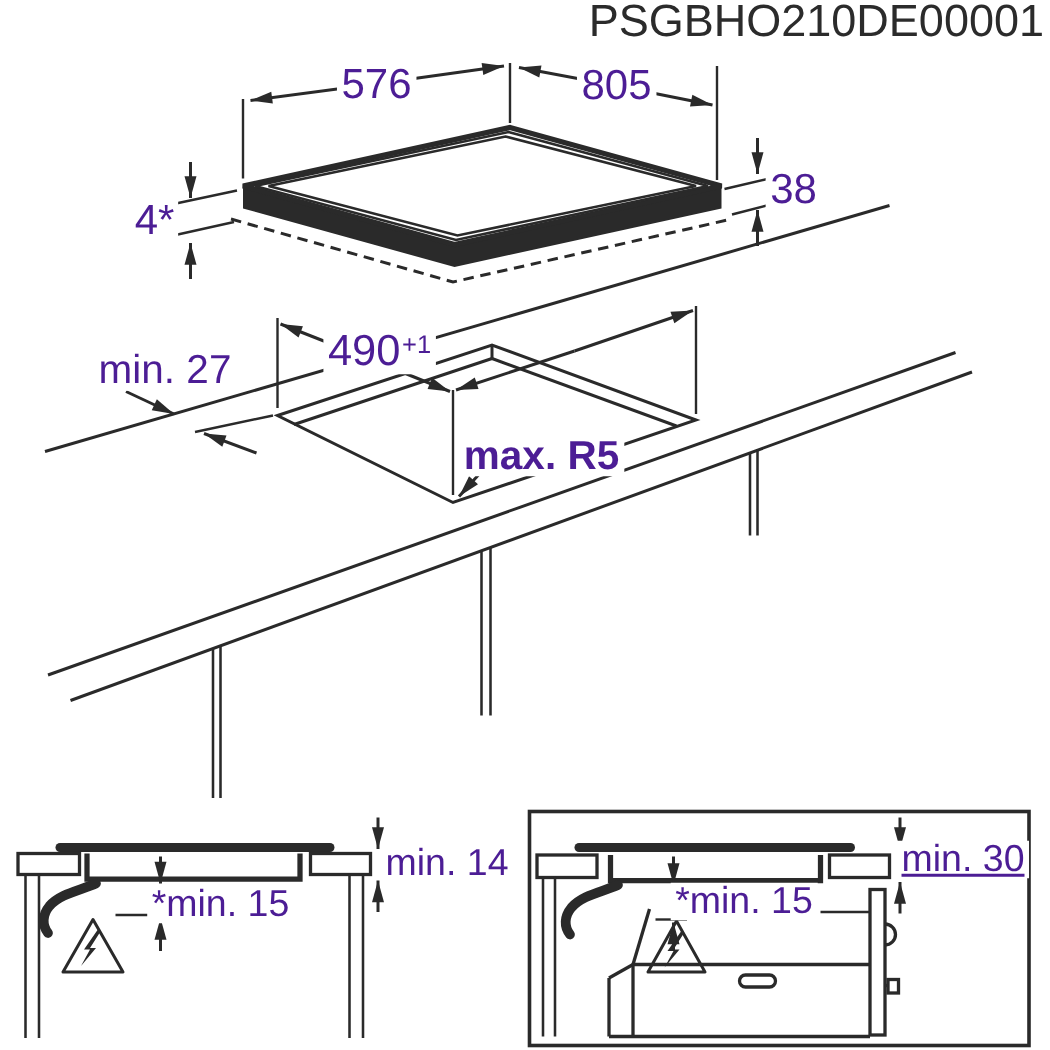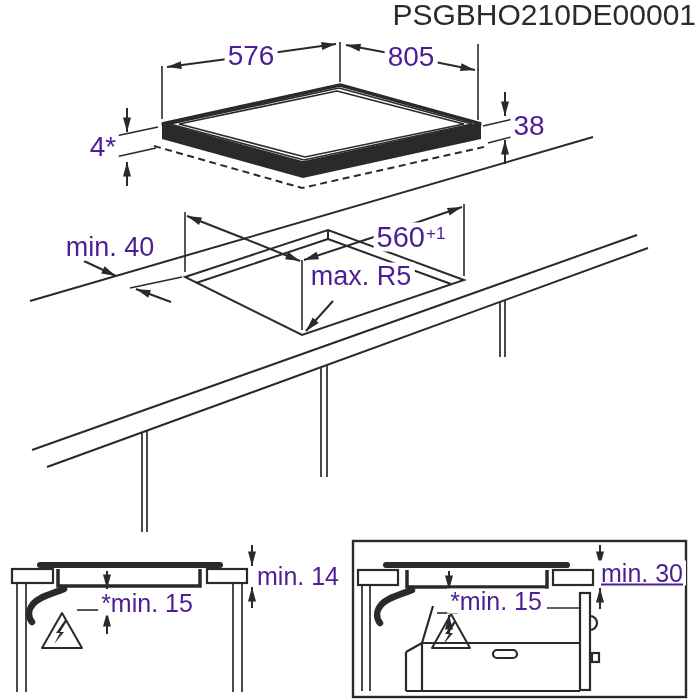--- a/index.html
+++ b/index.html
@@ -170,26 +170,26 @@
   </g>
 </svg>
 
 <div id="pn-label">PSGBHO210DE00001</div>
 
 <div class="lbl f28" style="left:251px;top:56px;">576</div>
 <div class="lbl f28" style="left:411px;top:57px;">805</div>
 <div class="lbl f28" style="left:103px;top:147px;">4*</div>
 <div class="lbl f28" style="left:529px;top:126px;">38</div>
 
-<div class="lbl f27" style="left:110px;top:247px;">min. 40</div>
+<div class="lbl f27" style="left:110px;top:247px;">min. 27</div>
 
-<div class="lbl f29" style="left:411px;top:237px;">
-  <span>560</span><span class="sup">+1</span>
+<div class="lbl f29" style="left:253px;top:235px;">
+  <span>490</span><span class="sup">+1</span>
 </div>
 
-<div class="lbl f27" style="left:361px;top:276px;">max. R5</div>
+<div class="lbl f27" style="left:361px;top:304px;font-weight:bold;">max. R5</div>
 
 <div class="lbl f25" style="left:298px;top:576px;">min. 14</div>
 <div class="lbl f25" style="left:147px;top:603px;">*min. 15</div>
 <div class="lbl f25" style="left:642px;top:573px;text-decoration:underline;">min. 30</div>
 <div class="lbl f25" style="left:496px;top:601px;">*min. 15</div>
 
 </div>
 
 </body></html>

